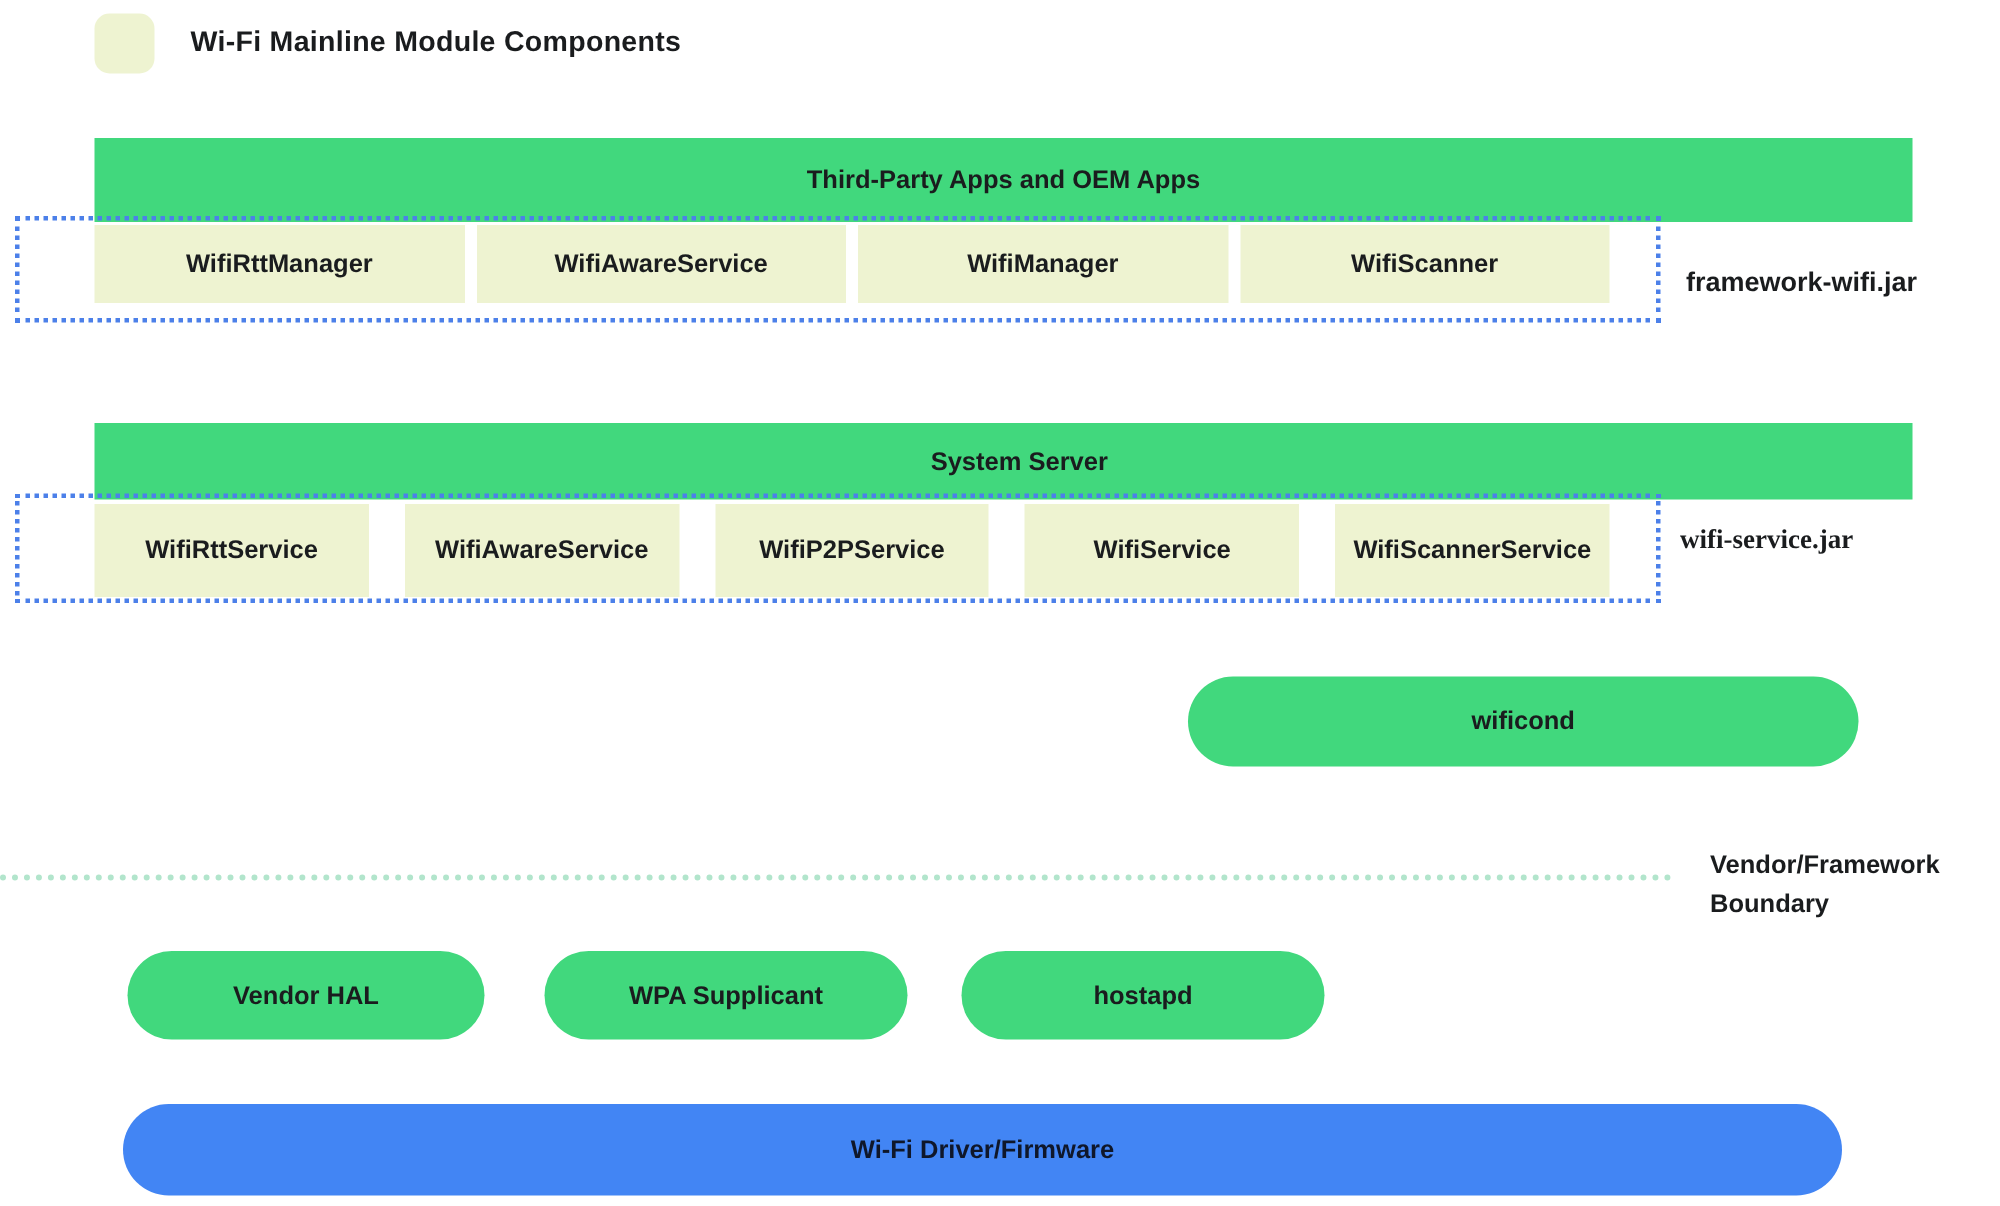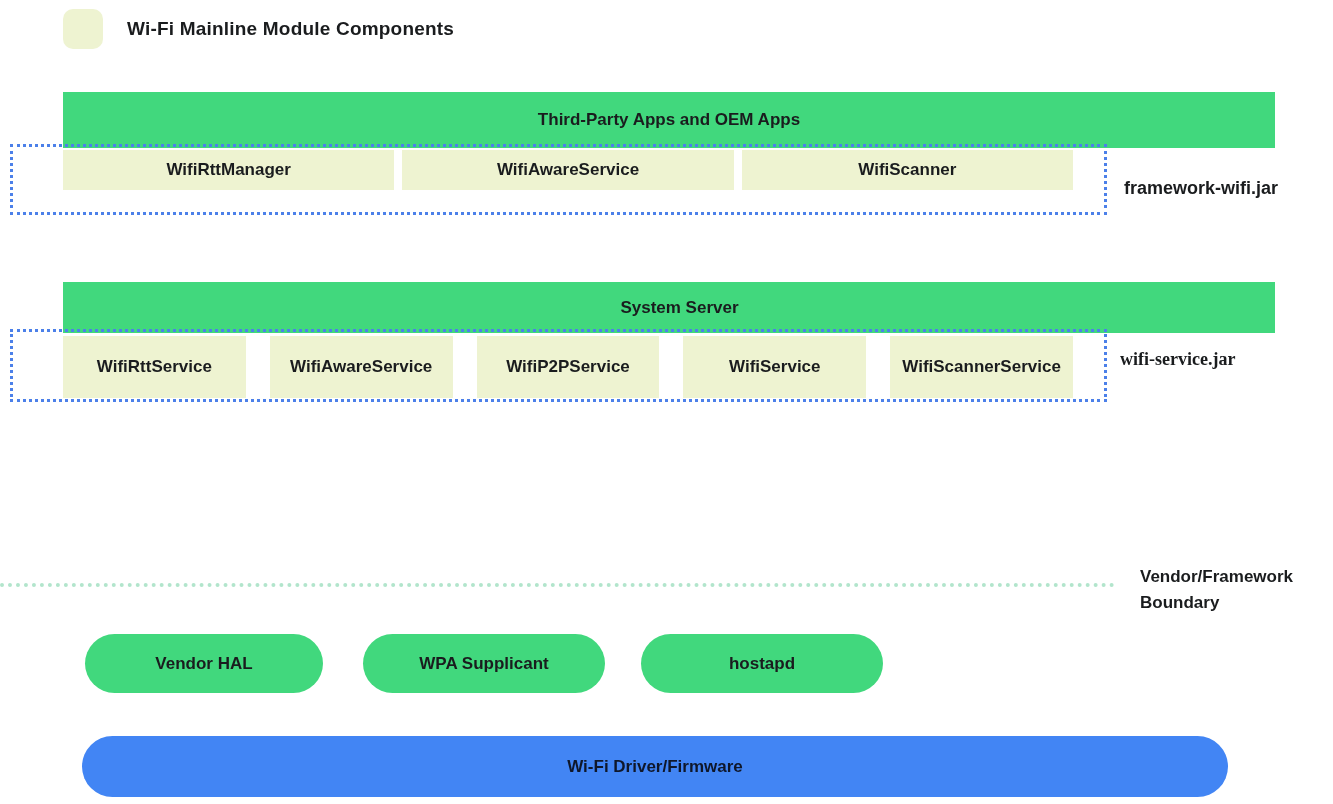--- a/index.html
+++ b/index.html
@@ -44,21 +44,21 @@
     border: 3px dotted #4c80e9; z-index: 3;
     background: transparent; pointer-events: none;
   }
   .dotted-rect.g1 { top: 144px; height: 71px; }
   .dotted-rect.g2 { top: 329px; height: 73px; }
 
   .box-row {
     position: absolute; left: 63px; width: 1010px;
     display: flex; gap: 8px; z-index: 2;
   }
-  .box-row.g1 { top: 150px; height: 40px; }
+  .box-row.g1 { top: 150px; height: 52px; }
   .box-row.g2 { top: 336px; height: 62px; gap: 24px; }
   .api-box {
     flex: 1 1 0;
     background: #eef3d1;
     display: flex; align-items: center; justify-content: center;
     font-size: 17px; white-space: nowrap;
   }
 
   .jar-label {
     position: absolute; font-size: 18px; white-space: nowrap;
@@ -99,38 +99,40 @@
 
   <div class="legend-swatch"></div>
   <div class="legend-title">Wi-Fi Mainline Module Components</div>
 
   <div class="green-bar g1">
     <span>Third-Party Apps and OEM Apps</span>
   </div>
   <div class="box-row g1">
     <div class="api-box">WifiRttManager</div>
     <div class="api-box">WifiAwareService</div>
+    <div class="api-box">WifiManager</div>
     <div class="api-box">WifiScanner</div>
   </div>
   <div class="dotted-rect g1"></div>
   <div class="jar-label g1">framework-wifi.jar</div>
 
   <div class="green-bar g2">
     <span>System Server</span>
   </div>
   <div class="box-row g2">
     <div class="api-box">WifiRttService</div>
     <div class="api-box">WifiAwareService</div>
     <div class="api-box">WifiP2PService</div>
     <div class="api-box">WifiService</div>
     <div class="api-box">WifiScannerService</div>
   </div>
   <div class="dotted-rect g2"></div>
   <div class="jar-label g2">wifi-service.jar</div>
 
+  <div class="pill wificond">wificond</div>
 
   <div class="boundary-line"></div>
   <div class="boundary-label">Vendor/Framework Boundary</div>
 
   <div class="pill vendor-hal">Vendor HAL</div>
   <div class="pill wpa">WPA Supplicant</div>
   <div class="pill hostapd">hostapd</div>
 
   <div class="pill driver">Wi-Fi Driver/Firmware</div>
 

